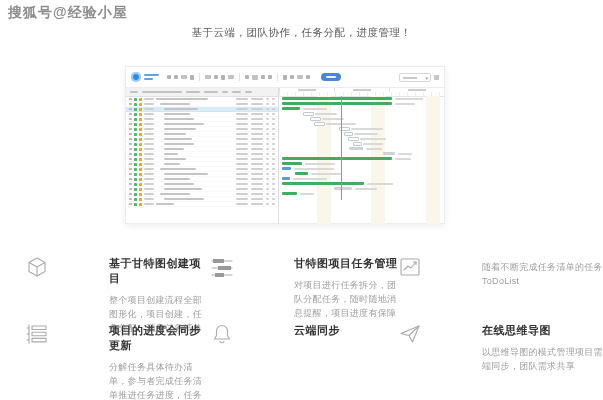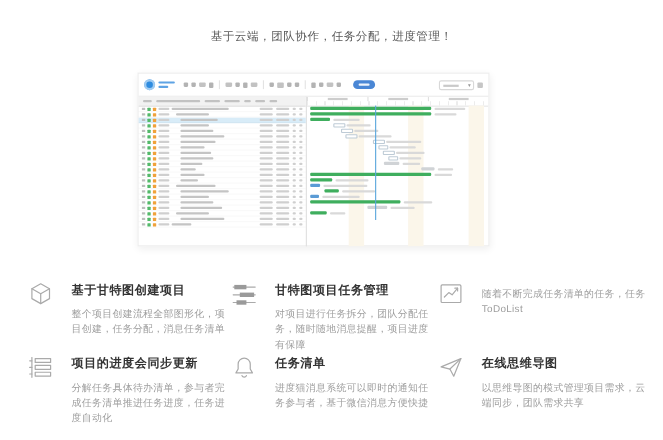--- a/index.html
+++ b/index.html
@@ -68,29 +68,30 @@
   .gbar.outline{background:#fff;border:1px solid #becbd6;height:2px;}
   .glabel{position:absolute;height:2px;background:#d9d9d9;border-radius:1px;z-index:1;}
 
   
   .features{position:absolute;left:25px;top:253px;width:560px;display:grid;
             grid-template-columns:185px 188px 1fr;grid-auto-rows:67px;}
   .feat{display:flex;gap:16px;}
   .feat .ficon{width:24px;flex:none;padding-top:2px;}
   .feat svg{width:24px;height:24px;stroke:#aaaaaa;fill:none;stroke-width:1.1;
             stroke-linejoin:round;stroke-linecap:round;}
-  .feat .ftxt{width:152px;}
+  .feat .ftxt{width:152px;margin-left:44px;}
   .feat h3{margin:3px 0 0 0;font-size:11px;color:#333;letter-spacing:.5px;}
   .feat p{margin:7px 0 0 0;font-size:9px;color:#9e9e9e;line-height:14px;letter-spacing:.3px;}
 </style>
 </head>
 <body>
 
 <div class="page">
 
+  <div class="watermark">搜狐号@经验小屋</div>
   <div class="headline">基于云端，团队协作，任务分配，进度管理！</div>
 
   <div class="app">
     <div class="toolbar">
       <span class="logo-dot"></span>
       <span class="logo-text">
           <i></i>
           <i></i>
         </span>
       <span class="ticons">
@@ -543,22 +544,21 @@
     </div>
 
     <div class="feat">
       <span class="ficon">
         <svg viewBox="0 0 24 24">
             <path d="M12 3.5 a5.5 5.5 0 0 1 5.5 5.5 V13.5 L19.5 17 H4.5 L6.5 13.5 V9 A5.5 5.5 0 0 1 12 3.5 Z"></path>
             <path d="M10 19.5 a2.2 2.2 0 0 0 4 0"></path>
           </svg>
       </span>
       <span class="ftxt">
-        <h3>任务清单</h3>
-        <p>进度猫消息系统可以即时的通知任务参与者，基于微信消息方便快捷</p>
+        <h3>云端同步</h3>
       </span>
     </div>
 
     <div class="feat">
       <span class="ficon">
         <svg viewBox="0 0 24 24">
             <path d="M3 11.5 L21 4 L14.5 20 L11 13.5 Z"></path>
             <path d="M11 13.5 L21 4"></path>
           </svg>
       </span>

